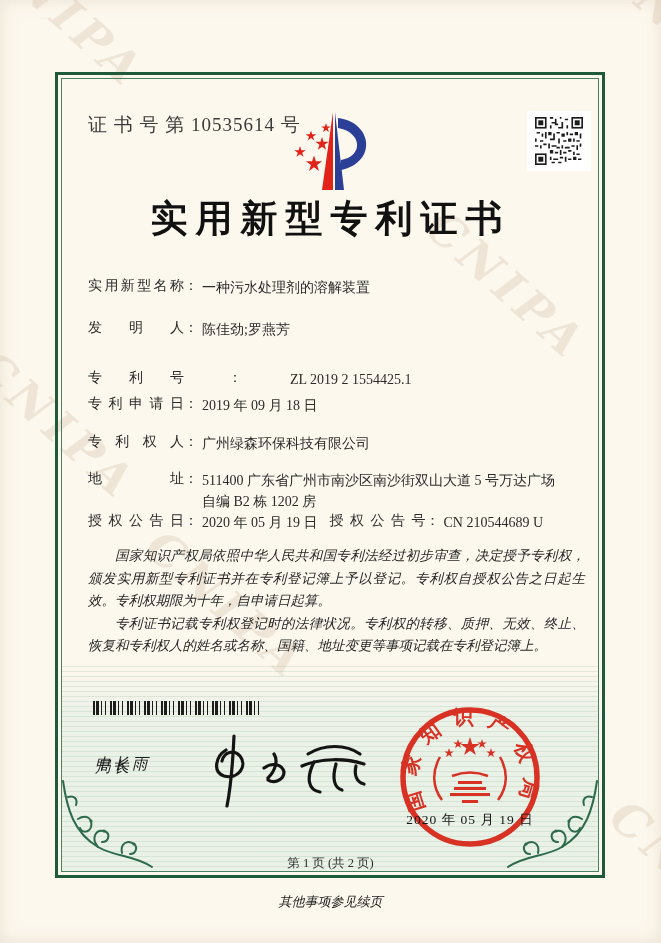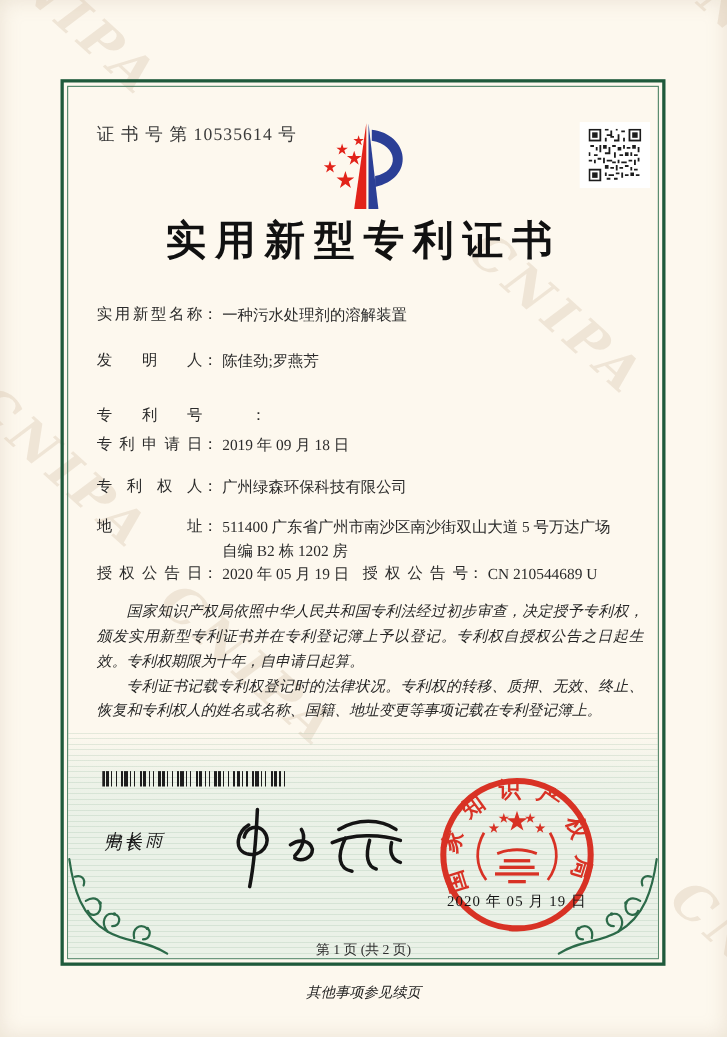--- a/index.html
+++ b/index.html
@@ -27,21 +27,21 @@
     position:absolute; left:4px; right:4px; bottom:4px; height:205px;
     background-image:
       repeating-linear-gradient(180deg, rgba(140,178,150,.22) 0 1px, rgba(0,0,0,0) 1px 5px),
       linear-gradient(180deg, rgba(234,241,231,0) 0, rgba(234,241,231,.85) 45px, #eaf1e7 90px);
   }
   .flourish{position:absolute; bottom:2px; width:96px; height:96px;}
   .flourish.left{left:2px;}
   .flourish.right{right:2px; transform:scaleX(-1);}
   
   .content{position:absolute; inset:0; z-index:3;}
-  .cert-no{position:absolute; left:88px; top:112px; font-size:16px; letter-spacing:1px; color:#3a3a3a;}
+  .cert-no{position:absolute; left:88px; top:112px; font-size:19px; letter-spacing:1px; color:#3a3a3a;}
   .logo{position:absolute; left:284px; top:106px;}
   .qr-box{position:absolute; left:527px; top:111px; width:64px; height:60px; background:#fff;
           display:flex; align-items:center; justify-content:center;}
   .title{position:absolute; left:0; right:0; top:194px; text-align:center;
          font-size:37px; font-weight:bold; letter-spacing:8px; color:#111;}
   .row{position:absolute; left:88px; right:60px; font-size:14px; display:flex; align-items:flex-start; color:#2b2b2b;}
   .lbl{display:inline-block; width:96px; text-align:justify; text-align-last:justify; flex:0 0 auto;}
   .colon{flex:0 0 auto; margin-right:4px;}
   .val{white-space:pre-line; line-height:21px;}
   .pair{display:flex;}
@@ -154,20 +154,21 @@
         <span class="val">一种污水处理剂的溶解装置</span>
     </div>
     <div class="row" style="top:319px;">
       <span class="lbl">发明人</span>
         <span class="colon">：</span>
         <span class="val">陈佳劲;罗燕芳</span>
     </div>
     <div class="row" style="top:369px;gap:44px;">
       <span class="lbl">专利号</span>
         <span class="colon">：</span>
+        <span class="val">ZL 2019 2 1554425.1</span>
     </div>
     <div class="row" style="top:395px;">
       <span class="lbl">专利申请日</span>
         <span class="colon">：</span>
         <span class="val">2019 年 09 月 18 日</span>
     </div>
     <div class="row" style="top:433px;">
       <span class="lbl">专利权人</span>
         <span class="colon">：</span>
         <span class="val">广州绿森环保科技有限公司</span>

